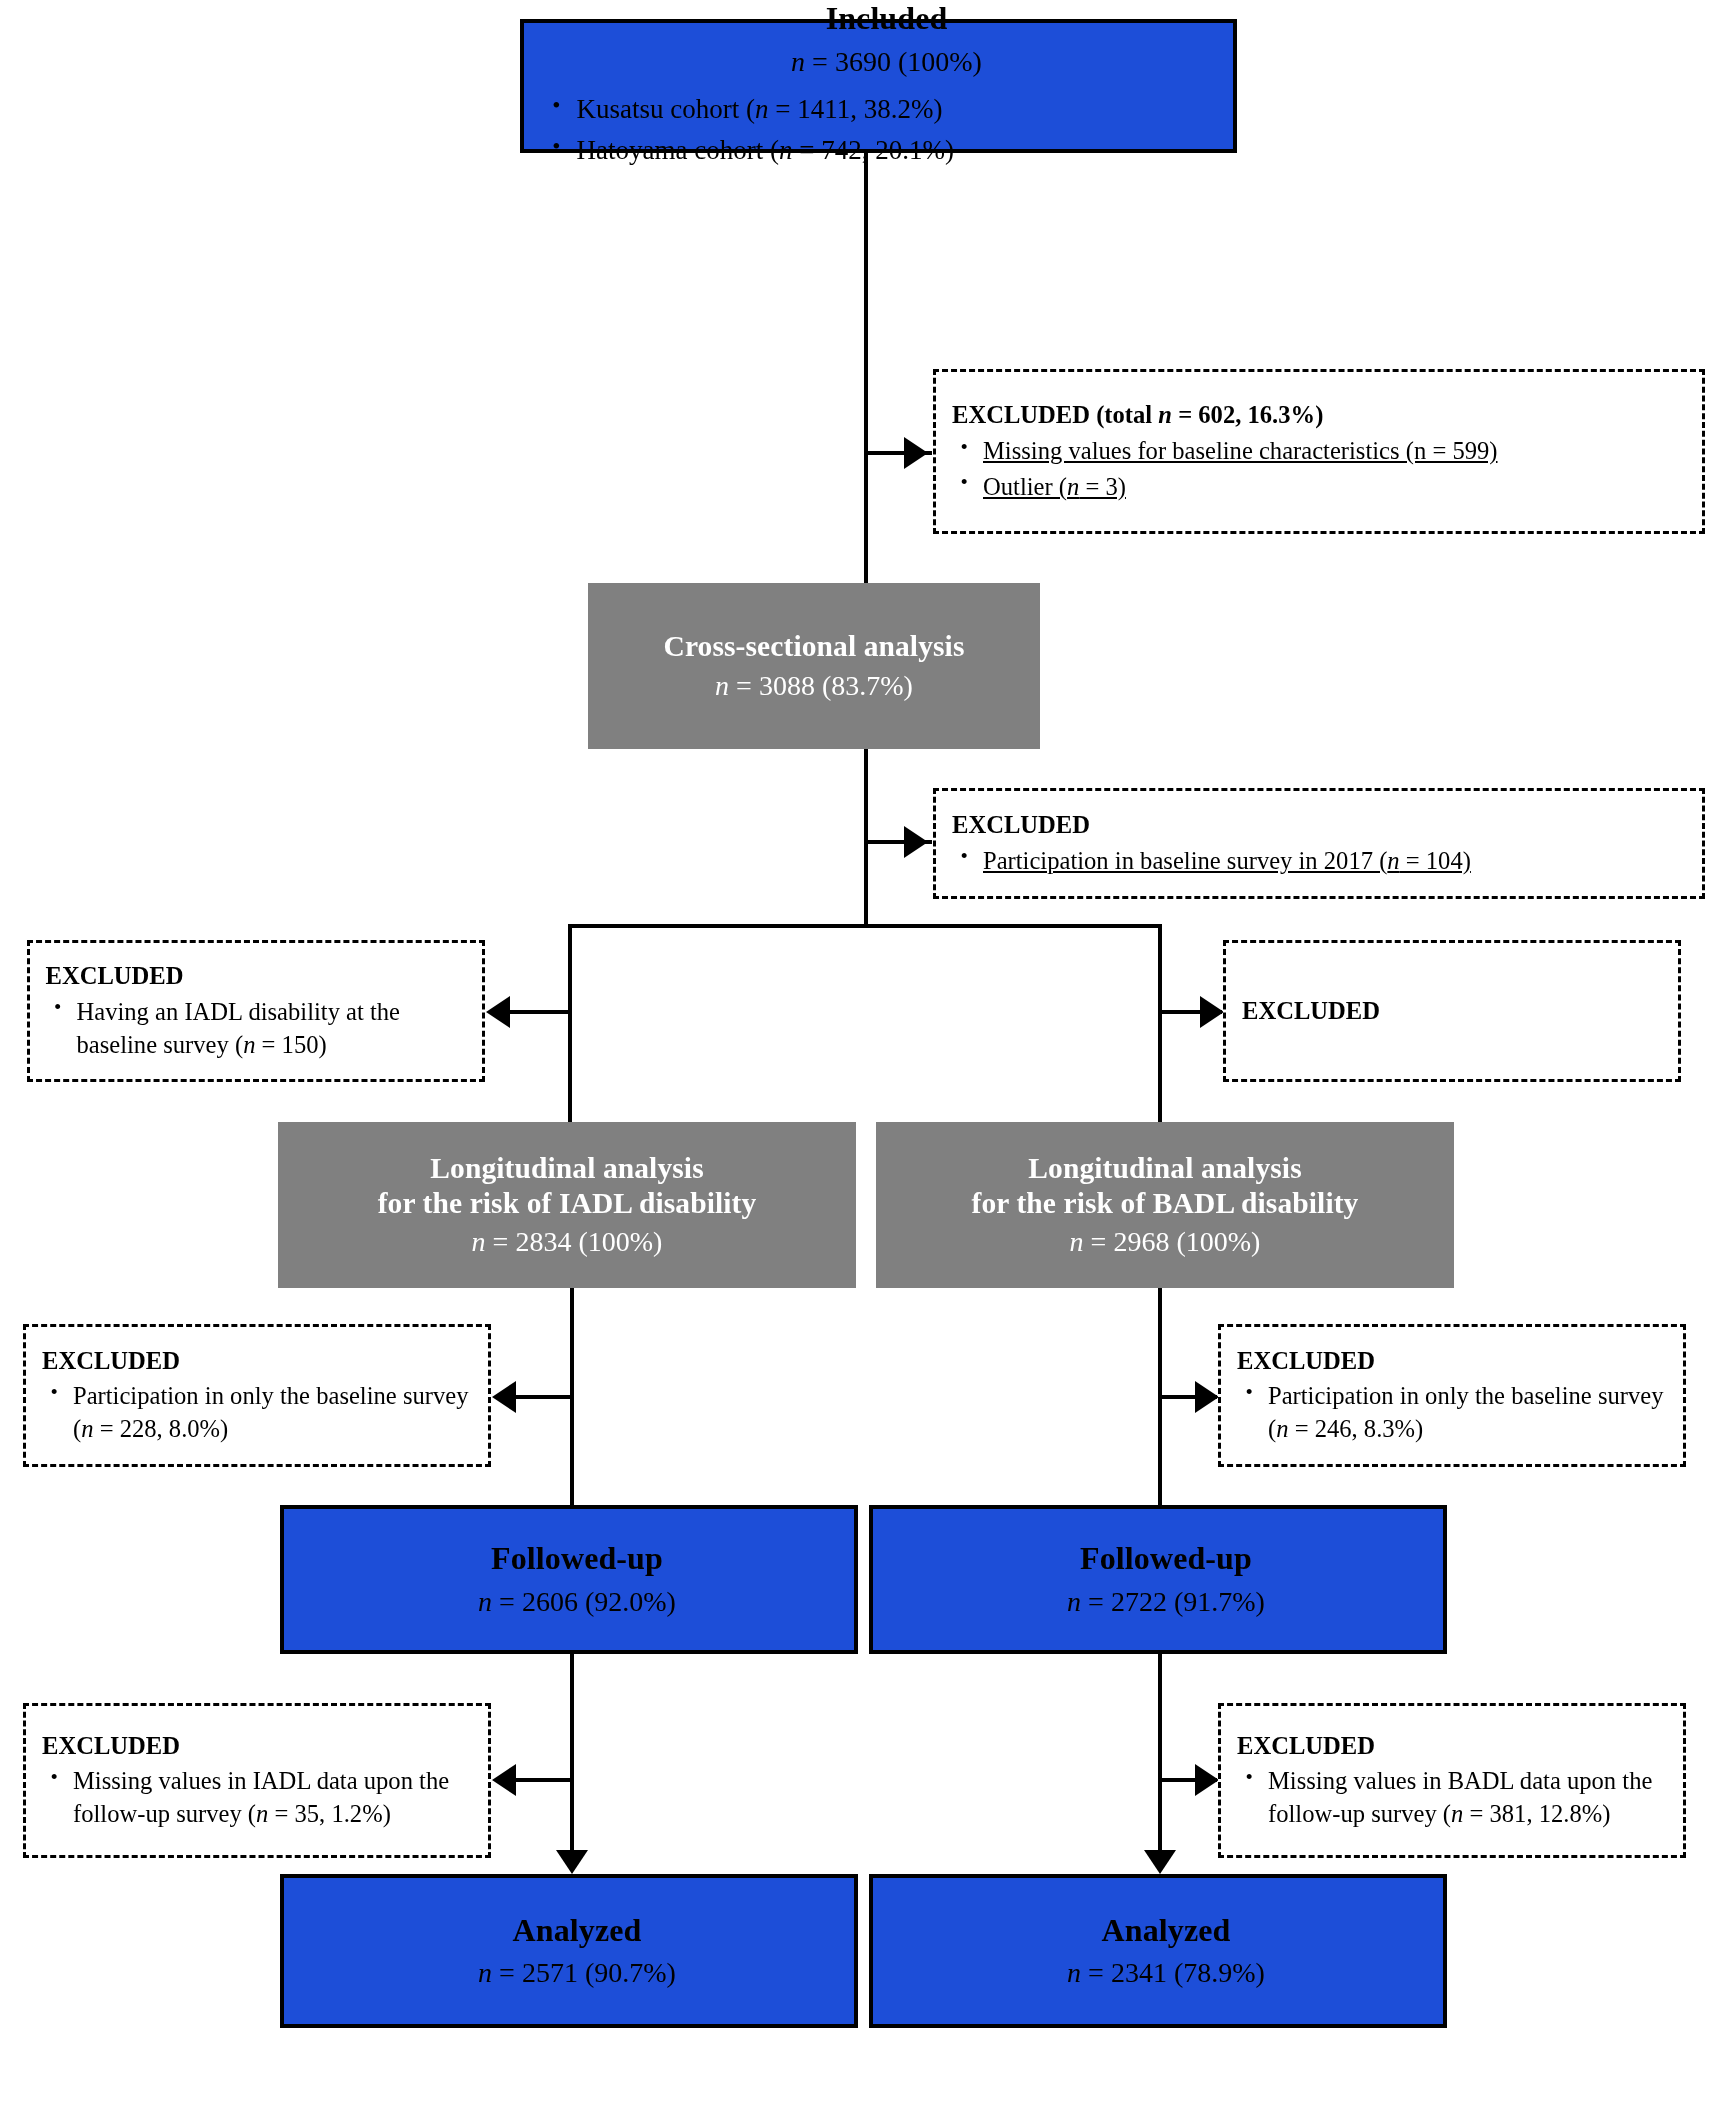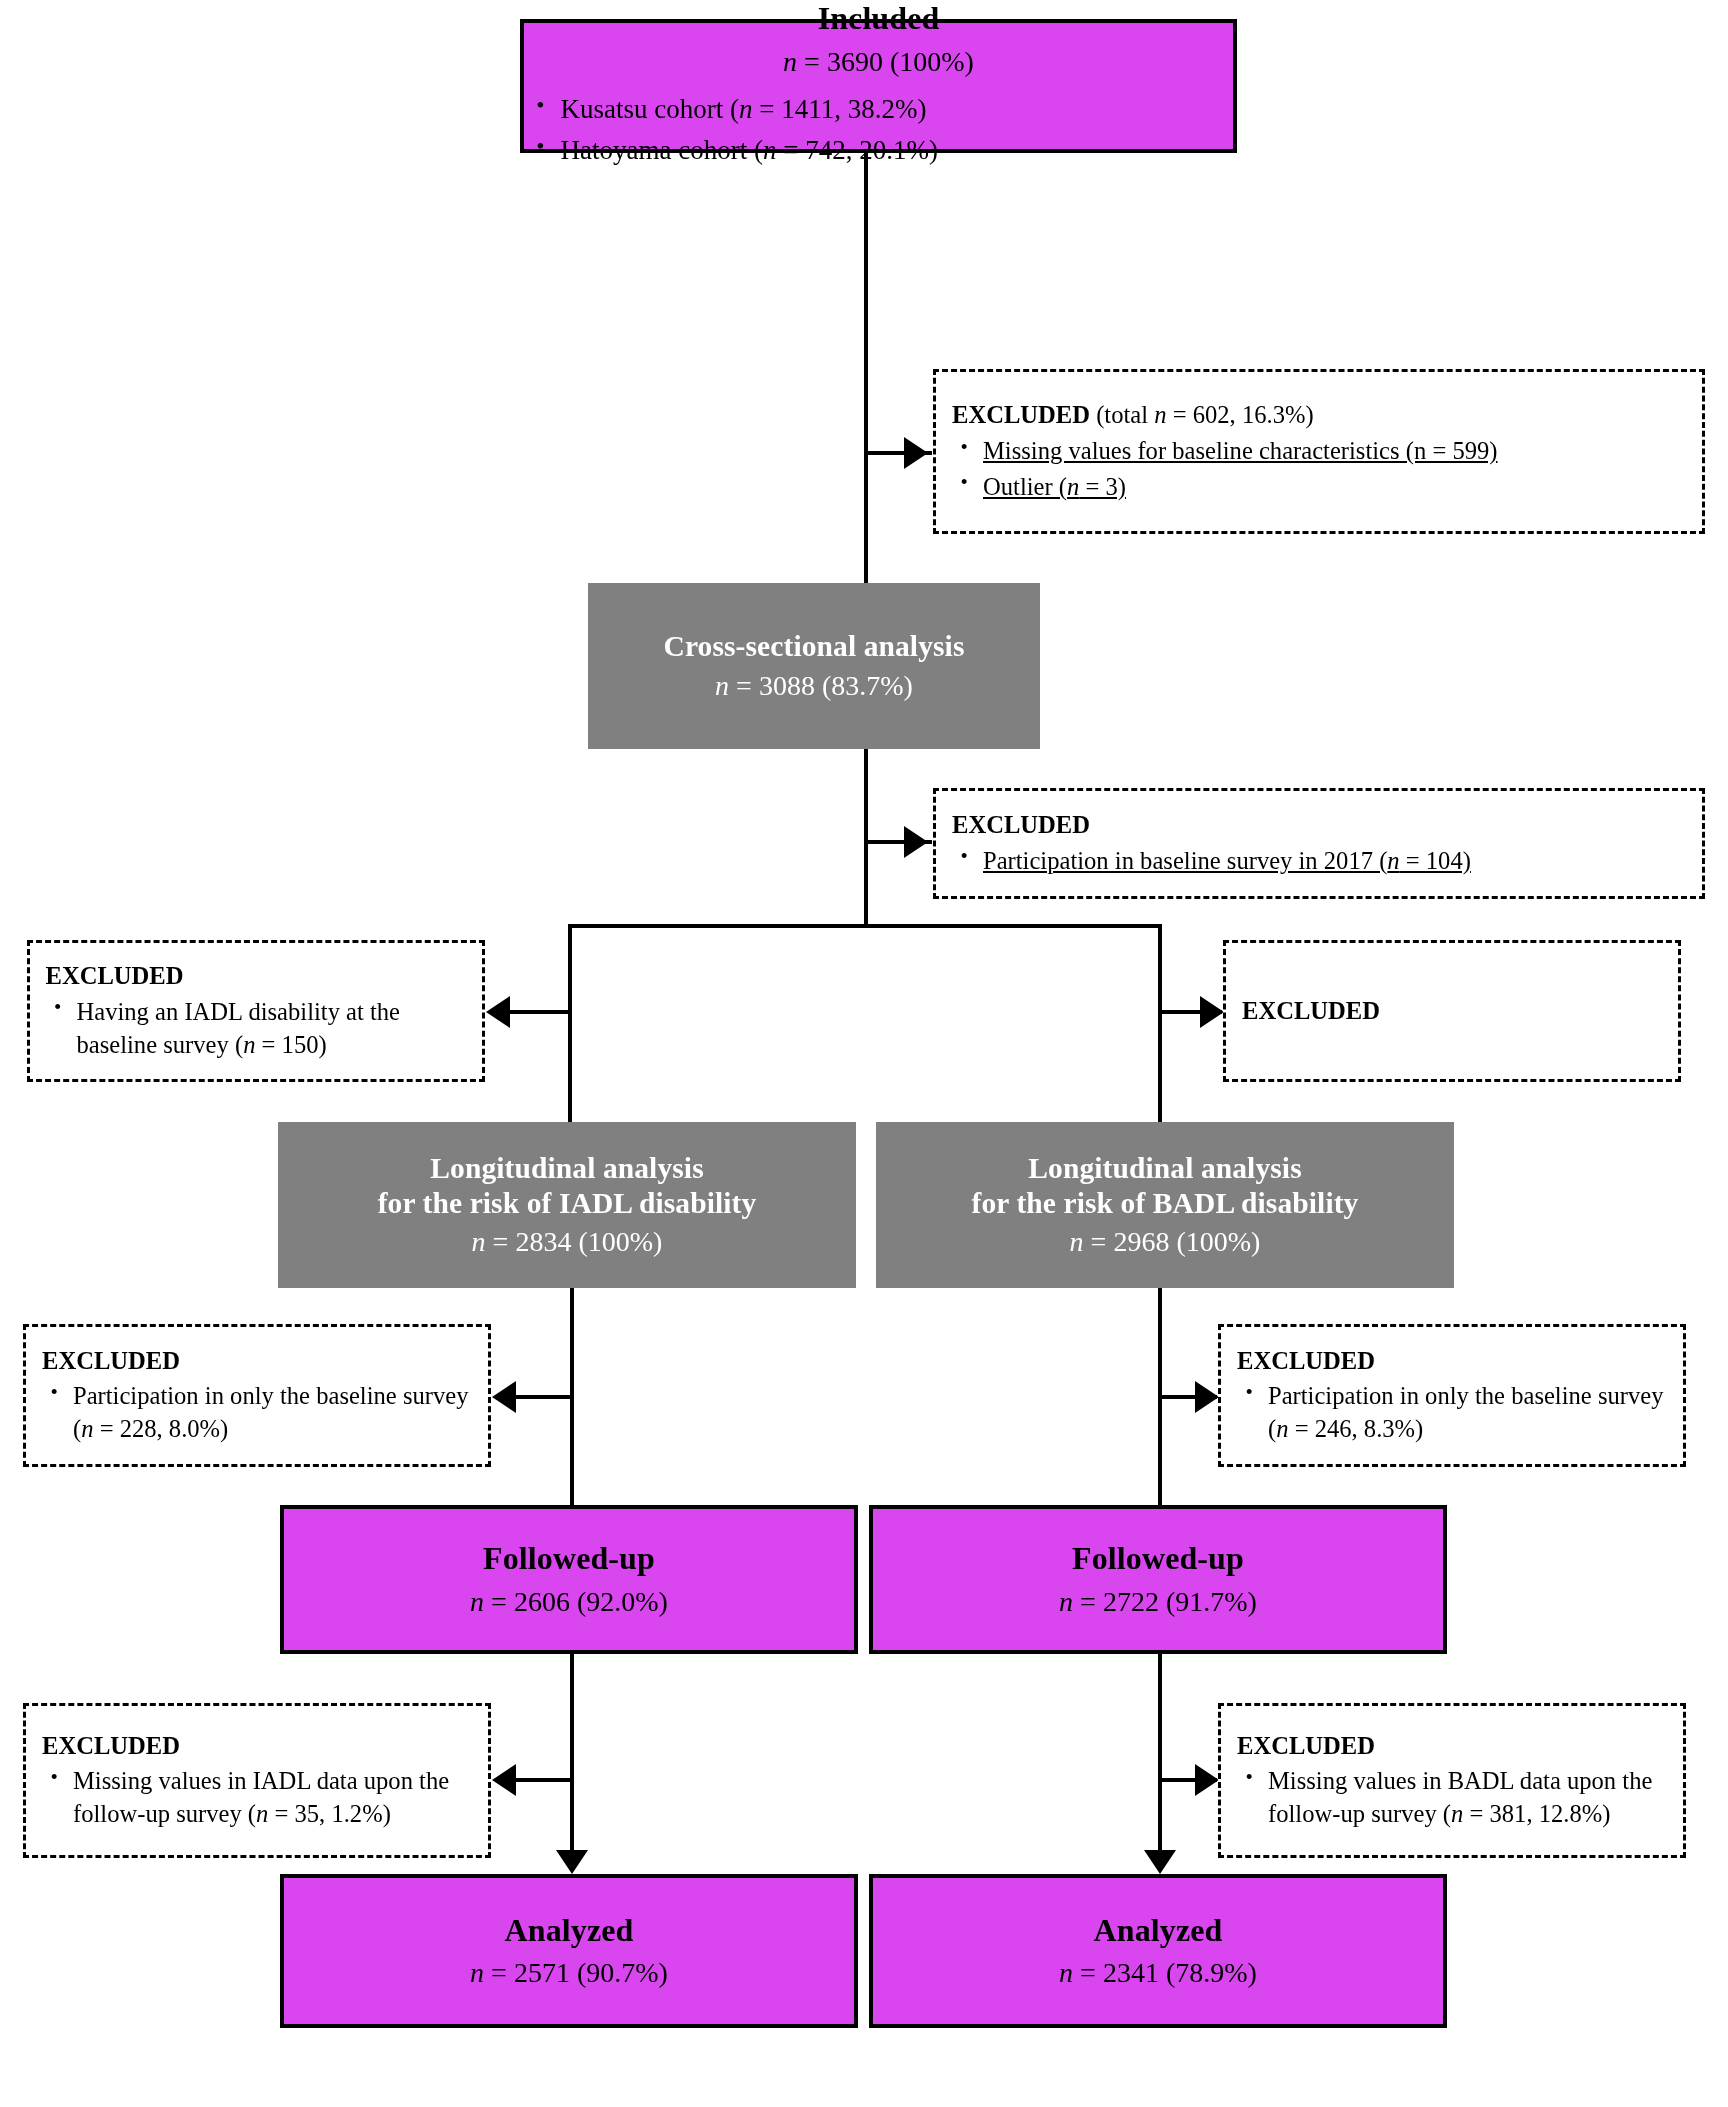--- a/index.html
+++ b/index.html
@@ -22,22 +22,23 @@
     position: absolute;
     box-sizing: border-box;
     display: flex;
     flex-direction: column;
     align-items: center;
     justify-content: center;
     text-align: center;
   }
   .solid {
     border: 4.3px solid #000000;
-    background: #d946ef;
+    background: #1d4ed8;
     color: #000000;
+    padding-left: 16px;
   }
   .gray {
     border: none;
     background: #808080;
     color: #ffffff;
   }
   .dashed {
     border: 3.1px dashed #000000;
     background: #ffffff;
     color: #000000;
@@ -89,21 +90,21 @@
     padding: 0 16px;
     width: 100%;
     box-sizing: border-box;
   }
   .excl-head {
     font-weight: bold;
     font-size: 24.6px;
     line-height: 1.3;
     white-space: nowrap;
   }
-  .excl-head .reg { font-weight: normal; }
+  .excl-head .reg { font-weight: bold; }
   .excl-list {
     list-style: none;
     margin: 3.7px 0 0 0;
     padding: 0;
     font-size: 24.6px;
     line-height: 1.34;
   }
   .excl-list li {
     position: relative;
     padding-left: 31px;

